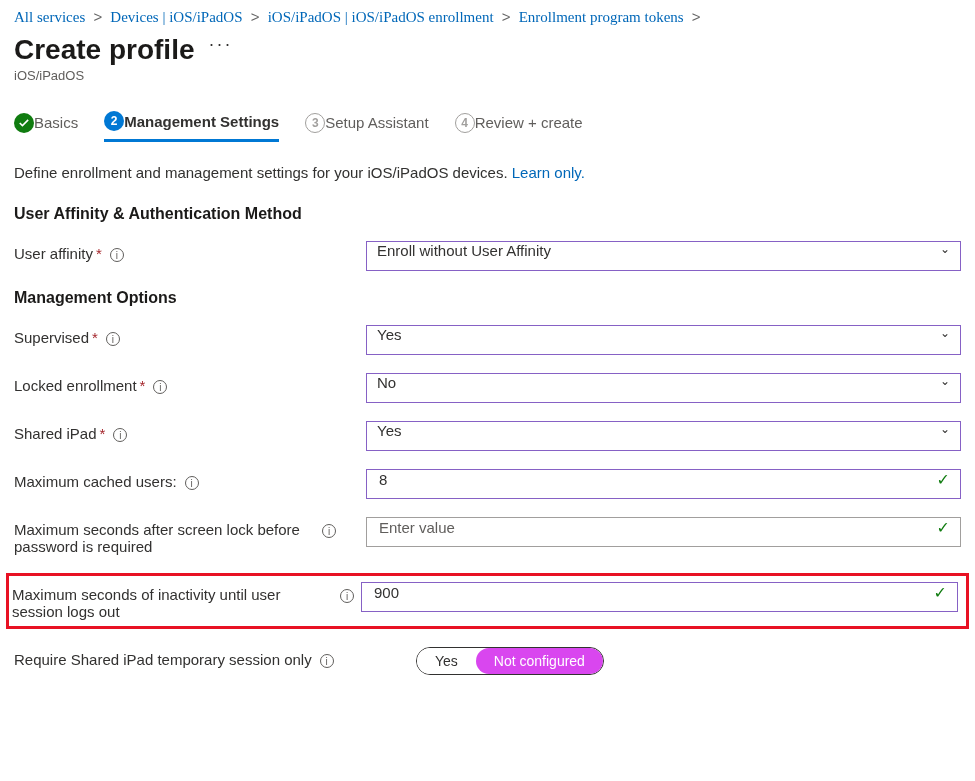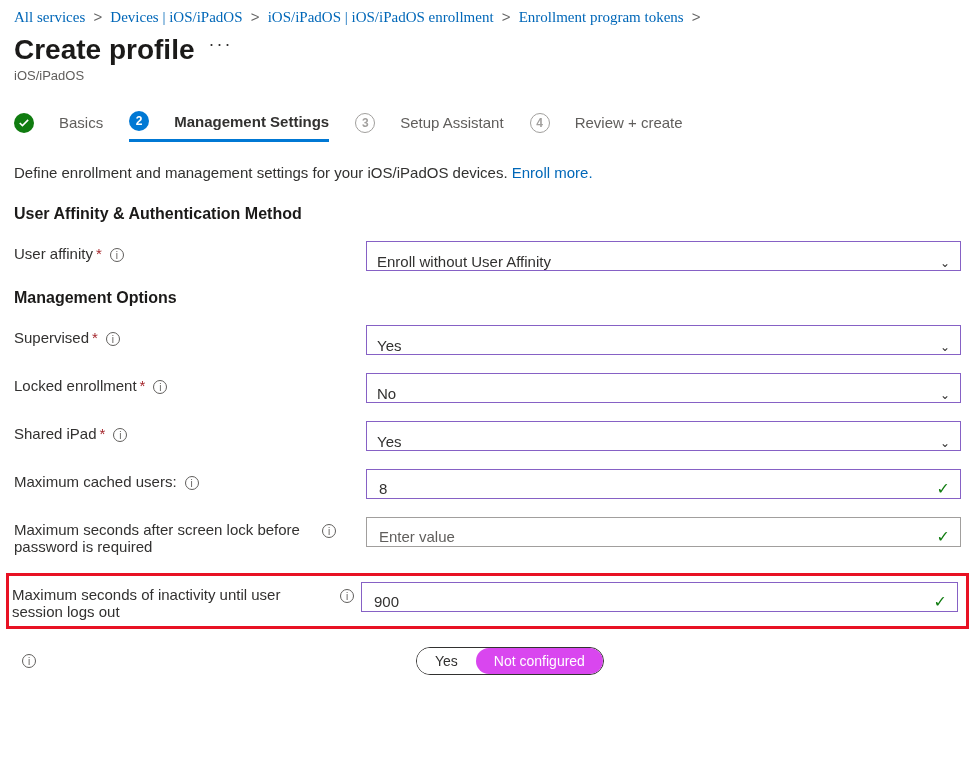--- a/index.html
+++ b/index.html
@@ -13,21 +13,21 @@
     width: 975px;
   }
   .breadcrumbs { margin: 0 0 8px 0; font-size: 15px; }
   .breadcrumbs a { color: #0067b8; text-decoration: none; font-family: Liberation Serif, serif; }
   .breadcrumbs .sep { color: #666; margin: 0 4px; }
   .title-row { display: flex; align-items: flex-start; gap: 14px; margin-top: 6px;}
   h1 { font-size: 28px; font-weight: 600; margin: 0; color: #1b1a19;}
   .ellipsis { font-size: 18px; color: #323130; cursor: pointer; letter-spacing: 2px;}
   .subtitle { color: #605e5c; font-size: 13px; margin: 2px 0 28px 0; }
   .tabs { display: flex; align-items: center; gap: 26px; margin-bottom: 22px; }
-  .tab { display: flex; align-items: center; gap: 25px; color: #605e5c; cursor: pointer; padding-bottom: 8px; font-size: 15px;}
+  .tab { display: flex; align-items: center; gap: 0; color: #605e5c; cursor: pointer; padding-bottom: 8px; font-size: 15px;}
   .tab .step-icon {
     width: 20px; height: 20px; border-radius: 50%;
     display: flex; align-items: center; justify-content: center;
     font-size: 12px; font-weight: 600;
   }
   .tab.done .step-icon { background: #107c10; color: #fff; }
   .tab.active .step-icon { background: #0078d4; color: #fff; }
   .tab.active { color: #323130; font-weight: 600; border-bottom: 3px solid #0078d4;}
   .tab.pending .step-icon { border: 1px solid #a19f9d; color: #a19f9d; background: #fff;}
   .desc { margin-bottom: 24px; font-size: 15px;}
@@ -39,21 +39,21 @@
   .label-text { }
   .req { color: #a4262c; margin-left: 3px; }
   .info-icon {
     display: inline-flex; align-items:center; justify-content:center;
     width:14px; height:14px; border:1px solid #605e5c; border-radius:50%;
     font-size:10px; color:#605e5c; margin-left:8px; flex-shrink: 0; margin-top: 3px;
   }
   .form-control { flex: 1; min-width: 0; }
   .select, .input {
     width: 100%; height: 30px; border: 1px solid #8661c5;
-    background: #fff; padding: 0 10px; display: flex; align-items: flex-end;
+    background: #fff; padding: 0 10px; display: flex; align-items: flex-start;
     justify-content: space-between; font-size: 15px; position: relative;
   }
   .select.gray, .input.gray { border-color: #a19f9d; }
   .select .chevron { font-size: 12px; color: #323130; }
   .input input {
     border: none; outline: none; width: 100%; font-size: 15px; background: transparent;
     font-family: inherit; color: #323130;
   }
   .input input::placeholder { color: #605e5c; }
   .check-mark { color: #107c10; font-size: 16px; }
@@ -105,21 +105,21 @@
     <span class="step-icon">3</span>
     <span>Setup Assistant</span>
   </div>
   <div class="tab pending">
     <span class="step-icon">4</span>
     <span>Review + create</span>
   </div>
 </div>
 
 <div class="desc">
-  <span>Define enrollment and management settings for your iOS/iPadOS devices. </span><a href="#">Enroll more.</a>
+  <span>Define enrollment and management settings for your iOS/iPadOS devices. </span><a href="#">Learn only.</a>
 </div>
 
 <div class="section-head">User Affinity &amp; Authentication Method</div>
 
 <div class="form-row">
   <div class="form-label">
     <span class="label-text">User affinity</span>
     <span class="req">*</span>
     <span class="info-icon">i</span>
   </div>
@@ -209,20 +209,21 @@
   <div class="form-control">
     <div class="input">
       <input type="text" value="900" style="">
       <span class="check-mark">✓</span>
     </div>
   </div>
 </div>
 
 <div class="form-row">
   <div class="form-label">
+    <span class="label-text" style="max-width:320px">Require Shared iPad temporary session only</span>
     <span class="info-icon">i</span>
   </div>
   <div class="form-control" style="padding-left:50px">
     <div class="toggle-group">
       <div class="toggle-opt">Yes</div>
       <div class="toggle-opt selected">Not configured</div>
     </div>
   </div>
 </div>
 

